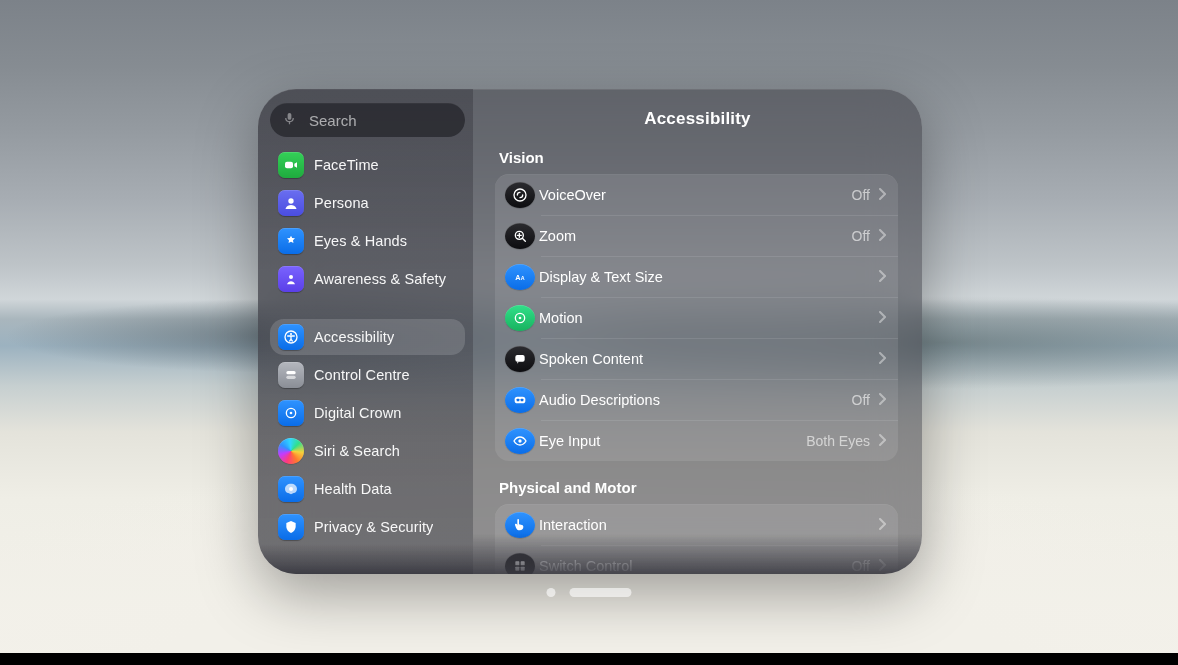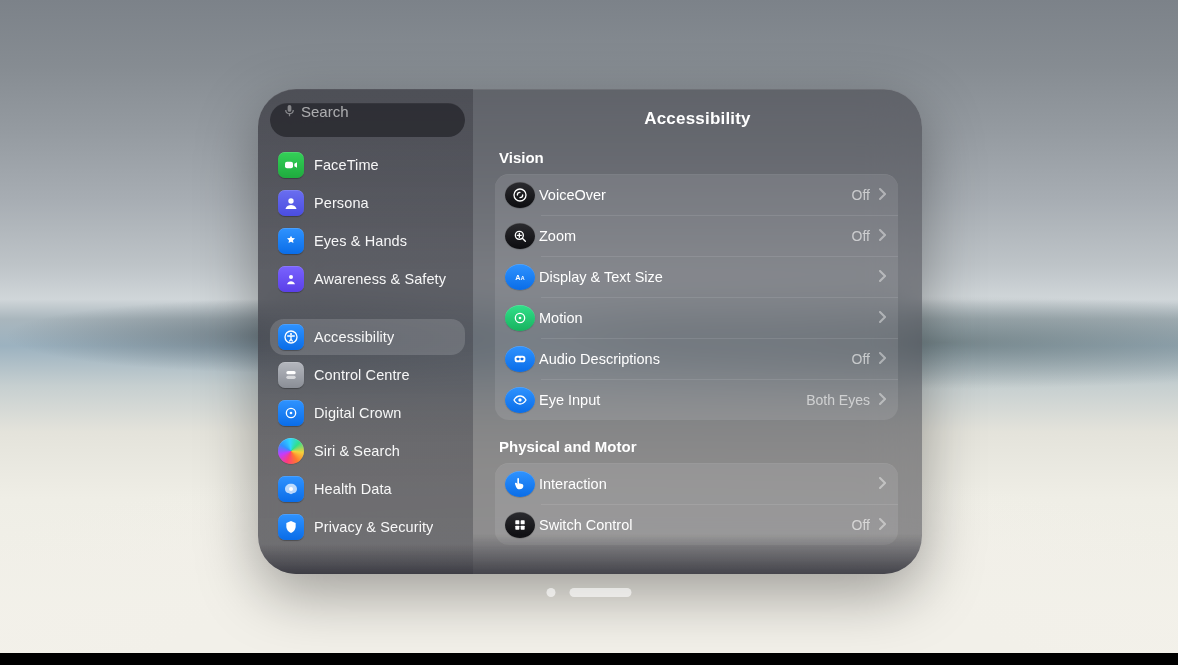--- a/index.html
+++ b/index.html
@@ -39,21 +39,21 @@
   }
 
   .sidebar {
     width: 215px; flex: 0 0 215px; padding: 14px 8px 0 12px;
     background: linear-gradient(to bottom, rgba(55,55,63,.45), rgba(55,55,63,.35));
     overflow: hidden;
     position: relative;
   }
 
   .search {
-    display:flex; align-items:flex-start; gap:4px;
+    display:flex; align-items:center; gap:12px;
     height:34px; padding:0 12px; border-radius:17px;
     background: rgba(20,20,25,.55);
     color: rgba(255,255,255,.65);
     margin-bottom: 10px;
     box-shadow: inset 0 .5px 0 rgba(255,255,255,.08);
   }
   .search input {
     flex:1; background:transparent; border:0; outline:0; color:#fff; font-size:15px;
   }
   .search input::placeholder { color: rgba(255,255,255,.6); }
@@ -328,20 +328,34 @@
                 </svg>
             </span>
             <span class="row-label-wrap">
                 <span>Motion</span>
               </span>
             <span class="chev"><svg width="8" height="12" viewBox="0 0 8 12" fill="none" stroke="currentColor" stroke-width="2" stroke-linecap="round">
                   <path d="M2 1l5 5-5 5"></path>
                 </svg></span>
           </div>
 
+          <div class="row">
+            <span class="ic ic-pill bg-black">
+              <svg viewBox="0 0 24 24" fill="#fff">
+                  <rect x="5" y="6" width="14" height="10" rx="3"></rect>
+                  <path d="M10 16l-2 3v-3z"></path>
+                </svg>
+            </span>
+            <span class="row-label-wrap">
+                <span>Spoken Content</span>
+              </span>
+            <span class="chev"><svg width="8" height="12" viewBox="0 0 8 12" fill="none" stroke="currentColor" stroke-width="2" stroke-linecap="round">
+                  <path d="M2 1l5 5-5 5"></path>
+                </svg></span>
+          </div>
 
           <div class="row">
             <span class="ic ic-pill bg-bluev">
               <svg viewBox="0 0 24 24" fill="#fff">
                   <rect x="4" y="7" width="16" height="10" rx="4"></rect>
                   <rect x="7" y="10" width="4" height="4" rx="1" fill="#0a6de8"></rect>
                   <rect x="13" y="10" width="4" height="4" rx="1" fill="#0a6de8"></rect>
                 </svg>
             </span>
             <span class="row-label-wrap">

